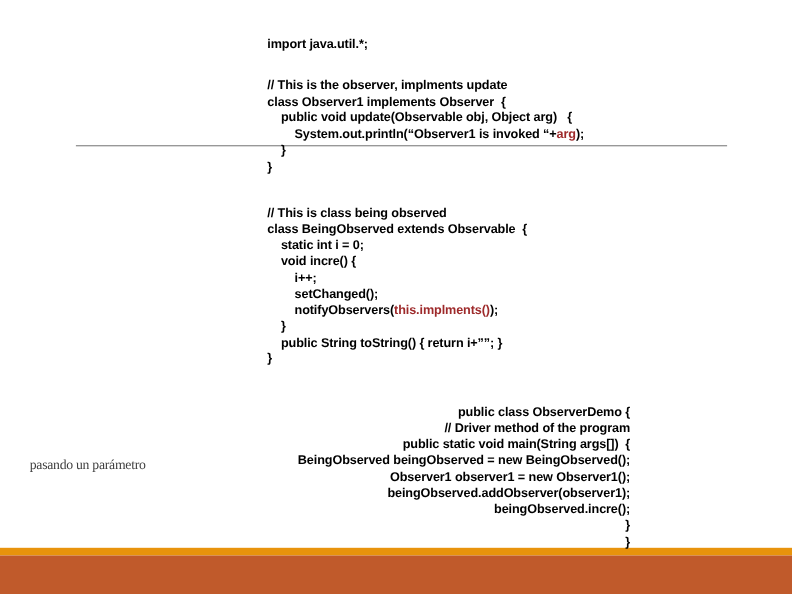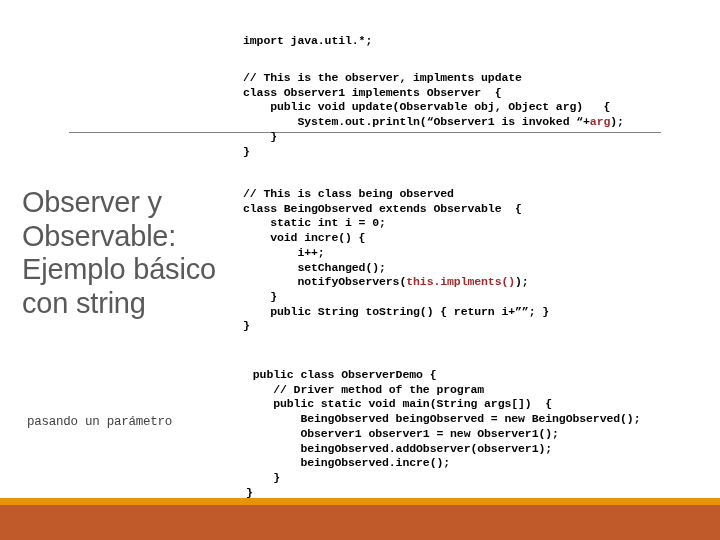--- a/index.html
+++ b/index.html
@@ -38,42 +38,42 @@
     color: #595959;
     font-weight: 400;
     letter-spacing: -0.2px;
     white-space: pre-wrap;
   }
   #slide-subtitle {
     position: absolute;
     left: 27px;
     top: 414px;
     width: 210px;
-    font-family: Liberation Mono, monospace;
+    font-family: Liberation Serif, serif;
     font-size: 12.5px;
     line-height: 16px;
     color: #3f3f3f;
     letter-spacing: -0.25px;
   }
 
   
   #divider-rule {
     position: absolute;
     left: 69px;
     top: 132px;
     width: 592px;
     height: 1px;
     background: #7f7f7f;
   }
 
   
   .code-block {
     position: absolute;
     left: 243px;
-    font-family: Liberation Mono, monospace;
+    font-family: Liberation Sans, sans-serif;
     font-size: 11.5px;
     line-height: 14.7px;
     color: #000000;
     font-weight: bold;
     white-space: pre;
     letter-spacing: -0.1px;
   }
   #code-import   { top: 34px; }
   #code-observer { top: 71px; }
   #code-observed { top: 187px; }
@@ -94,32 +94,29 @@
   }
   #bottom-band {
     position: absolute;
     left: 0;
     top: 505px;
     width: 720px;
     height: 35px;
     background: #c05a2b;
   }
   
-  #code-demo { z-index: 5; }
+  #code-demo { z-index: 5; text-align: right; }
 </style>
 </head>
 <body>
 
 <div id="slide">
 
   <div id="divider-rule"></div>
 
-  <div id="title-block">
-    <div id="slide-title">Observer y Observable: Ejemplo básico con string</div>
-  </div>
   <div id="slide-subtitle">pasando un parámetro</div>
 
   <div class="code-block" id="code-import">import java.util.*;</div>
 
   <div class="code-block" id="code-observer"><span>// This is the observer, implments update
 class Observer1 implements Observer  {
     public void update(Observable obj, Object arg)   {
         System.out.println(“Observer1 is invoked “+</span><span class="tok-hl">arg</span><span>);
     }
 }</span></div>

